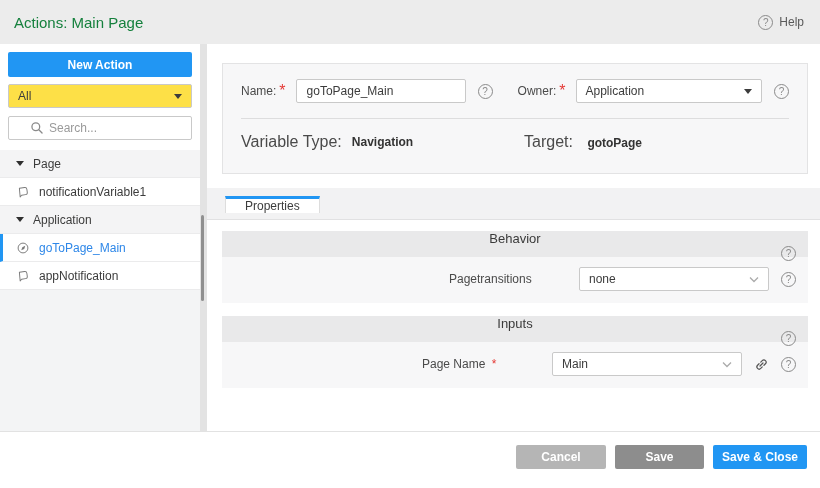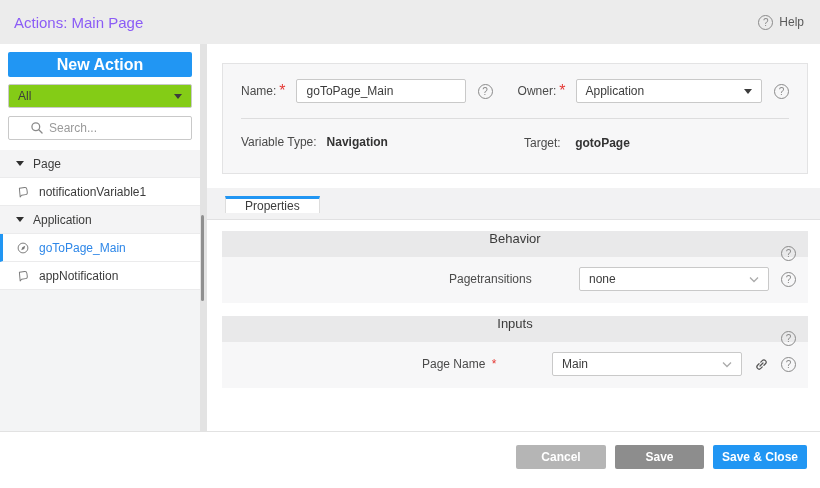--- a/index.html
+++ b/index.html
@@ -1,34 +1,34 @@
 <!DOCTYPE html>
 <html><head>
 <meta charset="utf-8">
 <style>
   * { margin:0; padding:0; box-sizing:border-box; }
   html,body { width:820px; height:488px; overflow:hidden; }
   body { font-family:"Liberation Sans", sans-serif; background:#fff; color:#3c3c3c; }
 
   
   .header { height:44px; background:#ececec; display:flex; align-items:center; padding:0 16px 0 14px; }
-  .header-title { font-size:15px; color:#8b5cf6; }
+  .header-title { font-size:15px; color:#15803d; }
   .help { margin-left:auto; display:flex; align-items:center; gap:6px; color:#5a5a5a; font-size:12px; cursor:pointer; }
 
   .qicon { width:15px; height:15px; border:1px solid #8a8a8a; border-radius:50%; color:#8a8a8a;
            font-size:10px; line-height:13px; text-align:center; display:inline-block; flex:0 0 auto; background:transparent; }
 
   
   .body-row { height:387px; display:flex; position:relative; }
 
   
   .sidebar { width:200px; background:#fff; display:flex; flex-direction:column; }
   .btn-new { margin:8px 8px 0 8px; height:25px; background:#2196f3; color:#fff; border:none; border-radius:2px;
-             font-family:inherit; font-size:16px; font-weight:bold; cursor:pointer; }
-  .filter { margin:7px 8px 0 8px; height:24px; border:1px solid #c9c9c9; border-radius:2px; background:#84cc16;
+             font-family:inherit; font-size:12px; font-weight:bold; cursor:pointer; }
+  .filter { margin:7px 8px 0 8px; height:24px; border:1px solid #c9c9c9; border-radius:2px; background:#fde047;
             display:flex; align-items:center; padding:0 9px; font-size:12px; color:#3c3c3c; cursor:pointer; }
   .caret-down { margin-left:auto; width:0; height:0; border-left:4px solid transparent; border-right:4px solid transparent; border-top:5px solid #3c3c3c; }
   .search { margin:8px 8px 0 8px; height:24px; border:1px solid #c9c9c9; border-radius:2px; background:#fff;
             display:flex; align-items:center; padding:0 21px; gap:5px; }
   .search input { border:none; outline:none; flex:1; font-family:inherit; font-size:12px; color:#3c3c3c; background:transparent; }
   .search input::placeholder { color:#9a9a9a; }
 
   .tree { margin-top:10px; }
   .tree-row { height:28px; display:flex; align-items:center; padding-left:16px; gap:9px; font-size:12px;
               border-bottom:1px solid #ebebec; cursor:pointer; background:#fff; }
@@ -53,21 +53,21 @@
   .text-input { width:170px; height:24px; border:1px solid #c9c9c9; border-radius:2px; margin-left:10px;
                 padding:0 10px; font-family:inherit; font-size:12px; color:#3c3c3c; background:#fff; }
   .sel { height:24px; background:#fff; border:1px solid #c9c9c9; border-radius:2px; display:flex; align-items:center;
          padding:0 9px; font-size:12px; color:#3c3c3c; cursor:pointer; }
   .owner-sel { width:193px; margin-left:10px; }
   .gap28 { width:26px; }
   .help-after { margin-left:12px; cursor:pointer; }
   .form-div { border:none; border-top:1px solid #ddddde; margin:10px 0 0 0; }
   .frow2 { display:flex; align-items:center; height:46px; }
   .pair1 { width:283px; display:flex; align-items:center; }
-  .rolabel { font-size:12px; color:#4a4a4a; }
+  .rolabel { font-size:16px; color:#4a4a4a; }
   .rovalue { font-size:12px; font-weight:bold; color:#333; margin-left:10px; }
 
   .tabbar { margin-top:14px; height:32px; background:#f2f2f3; border-bottom:1px solid #e1e1e2; display:flex; align-items:center; padding-left:18px; }
   .tab { background:#fff; border:1px solid #ddd; border-bottom:none; border-top:3px solid #2196f3; margin-bottom:-1px;
          padding:0 19px; font-size:12px; color:#3c3c3c; display:flex; align-items:center; cursor:pointer; }
 
   .section { margin:0 12px 0 15px; }
   .section.behavior { margin-top:11px; }
   .section.inputs { margin-top:13px; }
   .sec-head { height:26px; background:#e9e9ea; display:flex; align-items:center; padding:0 12px 0 12px; font-size:13px; color:#3a3a3a;flex-direction:column; }

